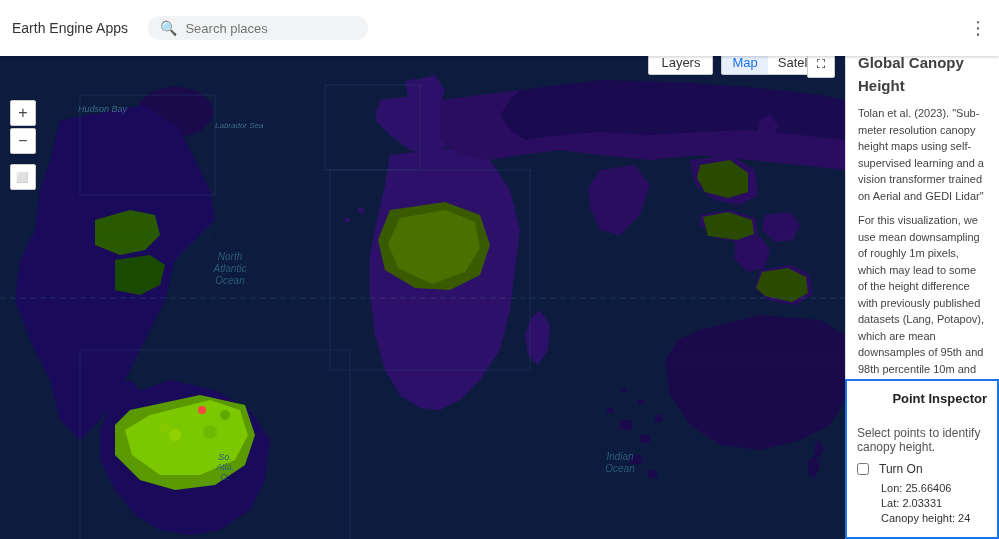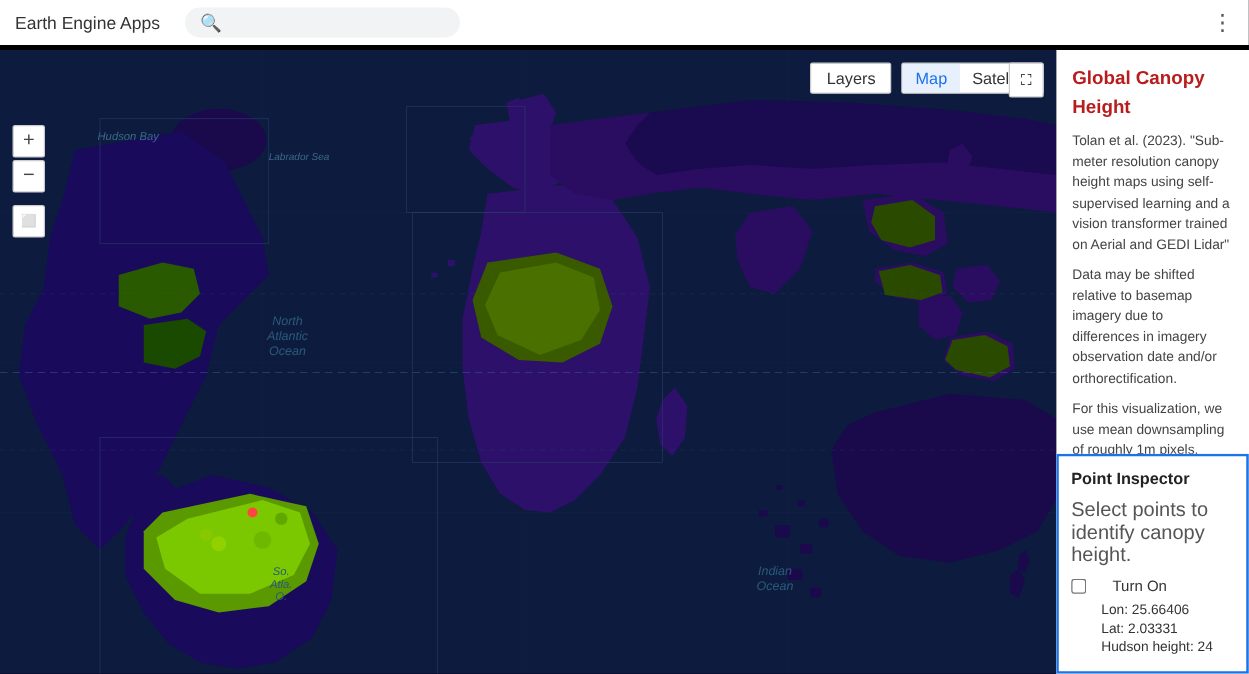--- a/index.html
+++ b/index.html
@@ -2,21 +2,21 @@
 <html><head>
   <meta charset="utf-8">
   <style>
     * { margin: 0; padding: 0; box-sizing: border-box; }
     body { width: 999px; height: 539px; overflow: hidden; font-family: Arial, sans-serif; background: #000; }
 
     
     #header {
       position: absolute;
       top: 0; left: 0; right: 0;
-      height: 36px;
+      height: 56px;
       background: #fff;
       display: flex;
       align-items: center;
       padding: 0 12px;
       z-index: 100;
       box-shadow: 0 1px 3px rgba(0,0,0,0.2);
     }
     #header .app-title {
       font-size: 14px;
       font-weight: 500;
@@ -177,21 +177,21 @@
       padding: 12px;
       font-size: 12px;
       line-height: 1.5;
       color: #333;
       border-left: 1px solid #ddd;
     }
     #right-panel h2 {
       font-size: 15px;
       font-weight: 600;
       margin-bottom: 8px;
-      color: #b91c1c;
+      color: #404040;
     }
     #right-panel p {
       font-size: 11px;
       margin-bottom: 8px;
       color: #444;
     }
 
     
     #legend {
       margin-top: 12px;
@@ -217,32 +217,33 @@
       bottom: 0; right: 0;
       width: 154px;
       background: #fff;
       border: 2px solid #1a73e8;
       padding: 10px;
       z-index: 20;
     }
     #point-inspector h3 {
       font-size: 13px;
       font-weight: 600;
-      margin-bottom: 10px;
+      margin-bottom: 20px;
       color: #222;
+      text-align: right;
     }
     #point-inspector p {
-      font-size: 16px;
+      font-size: 12px;
       color: #555;
       margin-bottom: 8px;
     }
     .turn-on-row {
       display: flex;
       align-items: center;
-      gap: 21px;
+      gap: 10px;
       margin-bottom: 6px;
     }
     .turn-on-row input[type=checkbox] {
       width: 12px;
       height: 12px;
     }
     .turn-on-row label {
       font-size: 12px;
       color: #333;
     }
@@ -256,20 +257,21 @@
     
     .graticule { stroke: #1a2a4a; stroke-width: 0.5; fill: none; opacity: 0.5; }
   </style>
 </head>
 <body>
 
 <div id="header">
   <span class="app-title">Earth Engine Apps</span>
   <div class="search-wrapper">
     <span class="search-icon-svg">🔍</span>
+    <input class="search-input" type="text" placeholder="Search places" style="">
   </div>
   <span class="menu-icon">⋮</span>
 </div>
 
 <div id="map-container">
   
   <div id="map-top-controls">
     <button id="layers-btn">Layers</button>
     <div id="map-type-btns">
       <button class="map-type-btn active">Map</button>
@@ -396,21 +398,20 @@
   <div id="map-controls">
     <button class="map-btn">+</button>
     <button class="map-btn">−</button>
     <div class="map-btn-sq">⬜</div>
   </div>
 </div>
 
 <div id="right-panel">
   <h2>Global Canopy Height</h2>
   <p>Tolan et al. (2023). "Sub-meter resolution canopy height maps using self-supervised learning and a vision transformer trained on Aerial and GEDI Lidar"</p>
-  <p>Data may be shifted relative to basemap imagery due to differences in imagery observation date and/or orthorectification.</p>
   <p>For this visualization, we use mean downsampling of roughly 1m pixels, which may lead to some of the height difference with previously published datasets (Lang, Potapov), which are mean downsamples of 95th and 98th percentile 10m and 30m pixels.</p>
 
   <div id="legend">
     <div id="legend-bar"></div>
     <div id="legend-labels">
       <span>0.3</span>
       <span>6</span>
       <span>9</span>
       <span>12</span>
       <span>15</span>
@@ -430,16 +431,16 @@
   </div>
   <div class="coord-row">
     <span>Lon:</span>
     <span>25.66406</span>
   </div>
   <div class="coord-row">
     <span>Lat:</span>
     <span>2.03331</span>
   </div>
   <div class="coord-row">
-    <span>Hudson height:</span>
+    <span>Canopy height:</span>
     <span>24</span>
   </div>
 </div>
 
 </body></html>

